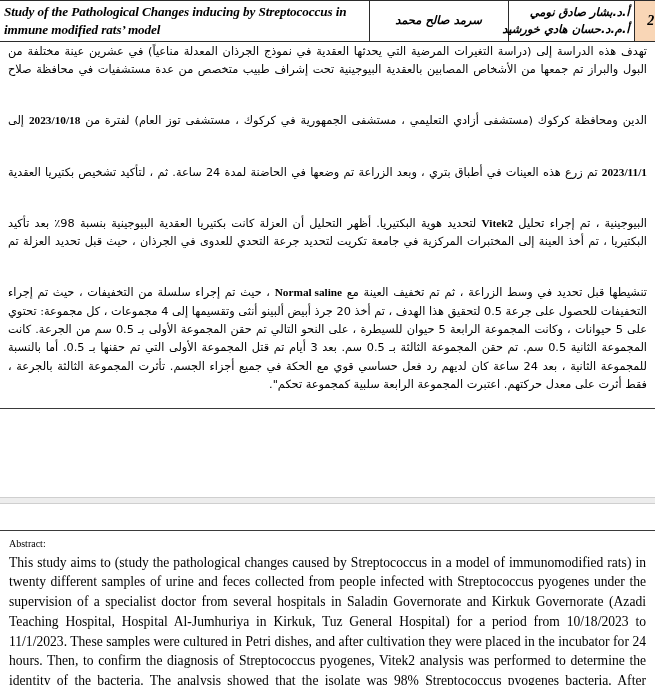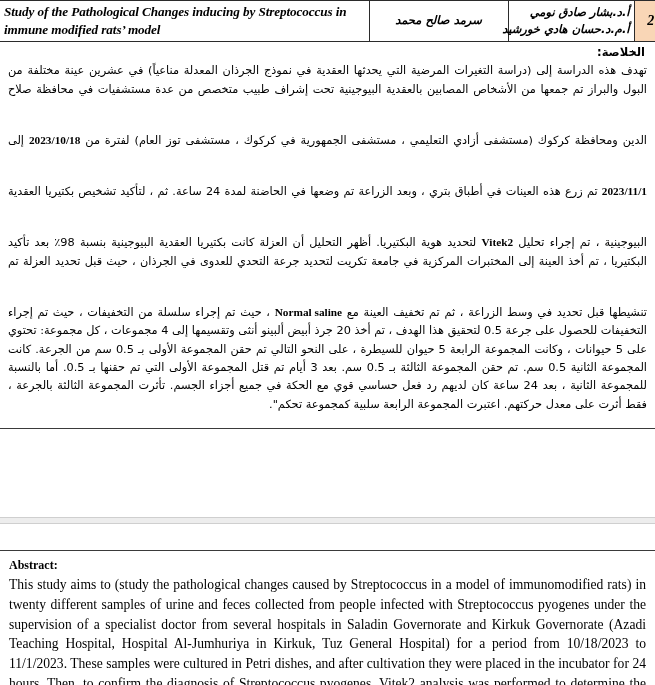--- a/index.html
+++ b/index.html
@@ -119,22 +119,22 @@
   }
 
   
   .english-section {
     padding: 6px 9px 0 9px;
     font-family: "Liberation Serif", "DejaVu Serif", serif;
     font-size: 13.6px;
     line-height: 1.45;
   }
   .english-heading {
-    font-weight: bold;
-    font-size: 12px;
+    font-weight: normal;
+    font-size: 10px;
     margin: 0 0 1px 0;
     text-align: left;
   }
   .english-body {
     margin: 0;
     text-align: justify;
     text-justify: inter-word;
   }
 </style>
 </head>
@@ -148,21 +148,20 @@
     <td class="cell-author-right">
       <span class="ln">أ.د.بشار صادق نومي</span>
       <span class="ln">أ.م.د.حسان هادي خورشيد</span>
     </td>
     <td class="cell-number">2</td>
   </tr>
 </tbody>
   </table>
 
 <div class="arabic-section">
-  <div class="arabic-heading">الخلاصة:</div>
   <p class="arabic-body"><span>تهدف هذه الدراسة إلى (دراسة التغيرات المرضية التي يحدثها العقدية في نموذج الجرذان المعدلة مناعياً) في عشرين عينة مختلفة من البول والبراز تم جمعها من الأشخاص المصابين بالعقدية البيوجينية تحت إشراف طبيب متخصص من عدة مستشفيات في محافظة صلاح الدين ومحافظة كركوك (مستشفى أزادي التعليمي ، مستشفى الجمهورية في كركوك ، مستشفى توز العام) لفترة من </span><span class="ltr">2023/10/18</span><span> إلى </span><span class="ltr">2023/11/1</span><span> تم زرع هذه العينات في أطباق بتري ، وبعد الزراعة تم وضعها في الحاضنة لمدة 24 ساعة. ثم ، لتأكيد تشخيص بكتيريا العقدية البيوجينية ، تم إجراء تحليل </span><span class="ltr">Vitek2</span><span> لتحديد هوية البكتيريا. أظهر التحليل أن العزلة كانت بكتيريا العقدية البيوجينية بنسبة 98٪ بعد تأكيد البكتيريا ، تم أخذ العينة إلى المختبرات المركزية في جامعة تكريت لتحديد جرعة التحدي للعدوى في الجرذان ، حيث قبل تحديد العزلة تم تنشيطها قبل تحديد في وسط الزراعة ، ثم تم تخفيف العينة مع </span><span class="ltr">Normal saline</span><span> ، حيث تم إجراء سلسلة من التخفيفات ، حيث تم إجراء التخفيفات للحصول على جرعة 0.5 لتحقيق هذا الهدف ، تم أخذ 20 جرذ أبيض ألبينو أنثى وتقسيمها إلى 4 مجموعات ، كل مجموعة: تحتوي على 5 حيوانات ، وكانت المجموعة الرابعة 5 حيوان للسيطرة ، على النحو التالي تم حقن المجموعة الأولى بـ 0.5 سم من الجرعة. كانت المجموعة الثانية 0.5 سم. تم حقن المجموعة الثالثة بـ 0.5 سم. بعد 3 أيام تم قتل المجموعة الأولى التي تم حقنها بـ 0.5. أما بالنسبة للمجموعة الثانية ، بعد 24 ساعة كان لديهم رد فعل حساسي قوي مع الحكة في جميع أجزاء الجسم. تأثرت المجموعة الثالثة بالجرعة ، فقط أثرت على معدل حركتهم. اعتبرت المجموعة الرابعة سلبية كمجموعة تحكم".</span></p>
 </div>
 
 <div style="height:14px" class="gap-block"></div>
 <hr class="rule-dark">
 <div style="height:88px" class="gap-block"></div>
 <div class="band-gray"></div>
 <div style="height:26px" class="gap-block"></div>
 <hr class="rule-dark">
 

